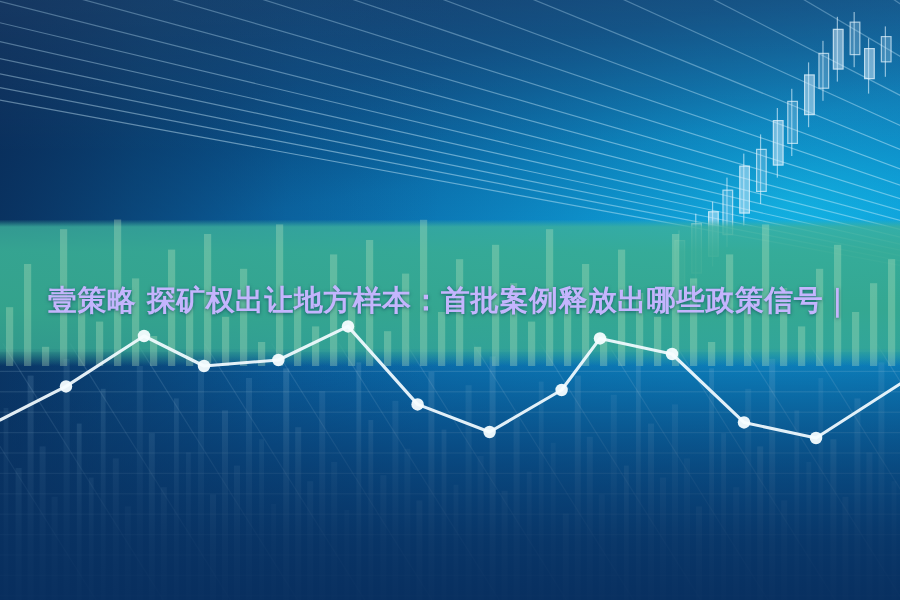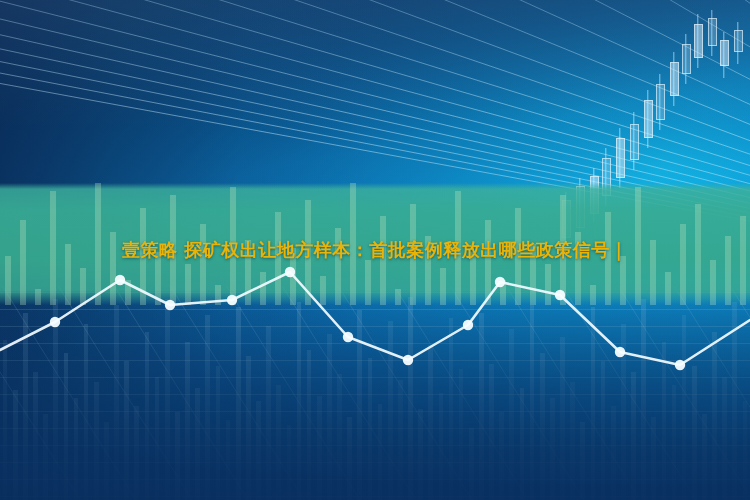--- a/index.html
+++ b/index.html
@@ -84,23 +84,23 @@
   #linechart svg{ display:block; }
 
   
   #headline{
     position:absolute; left:0; top:0; width:750px; height:500px;
     display:flex; flex-direction:column;
     align-items:center; justify-content:center;
     pointer-events:none;
   }
   #headline .hl-line{
-    color:#eab308;
+    color:#c4b5fd;
     font-weight:bold;
-    font-size:18px;
+    font-size:24px;
     line-height:36px;
     letter-spacing:0.5px;
     text-align:center;
     white-space:nowrap;
     text-shadow:0 1px 3px rgba(4,40,70,0.55);
     font-family:"DejaVu Sans","Liberation Sans",sans-serif;
   }
   #headline .hl-line.l1{ padding:0 14px; }
 
   

